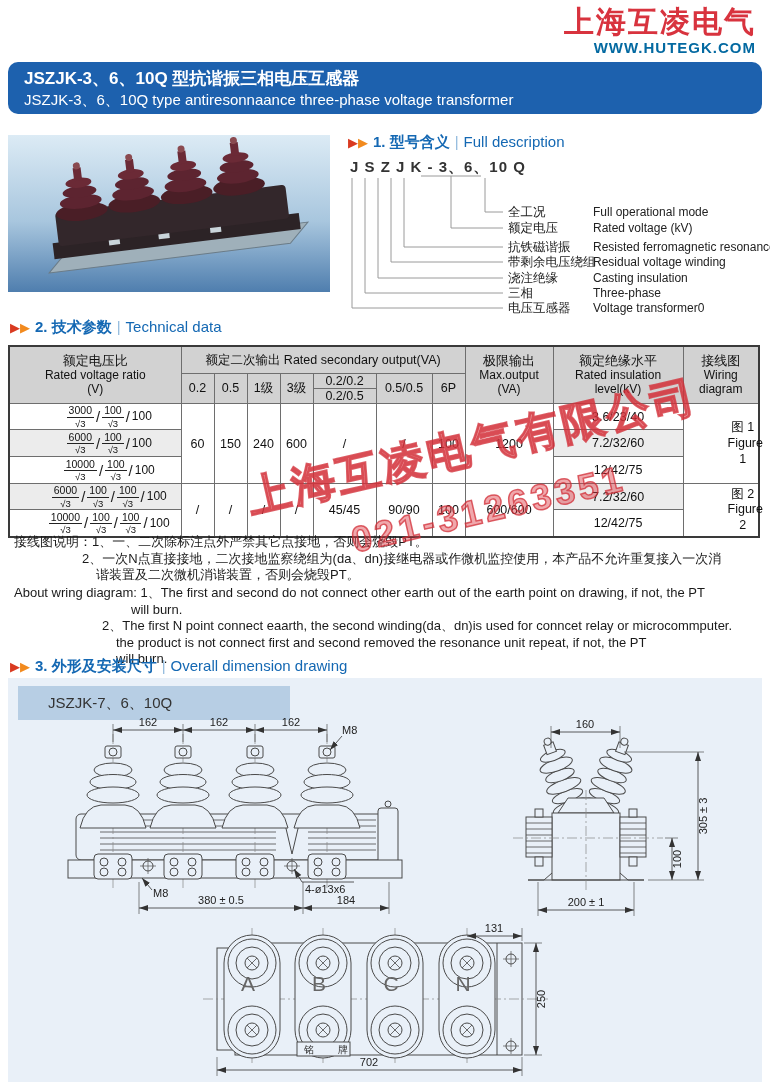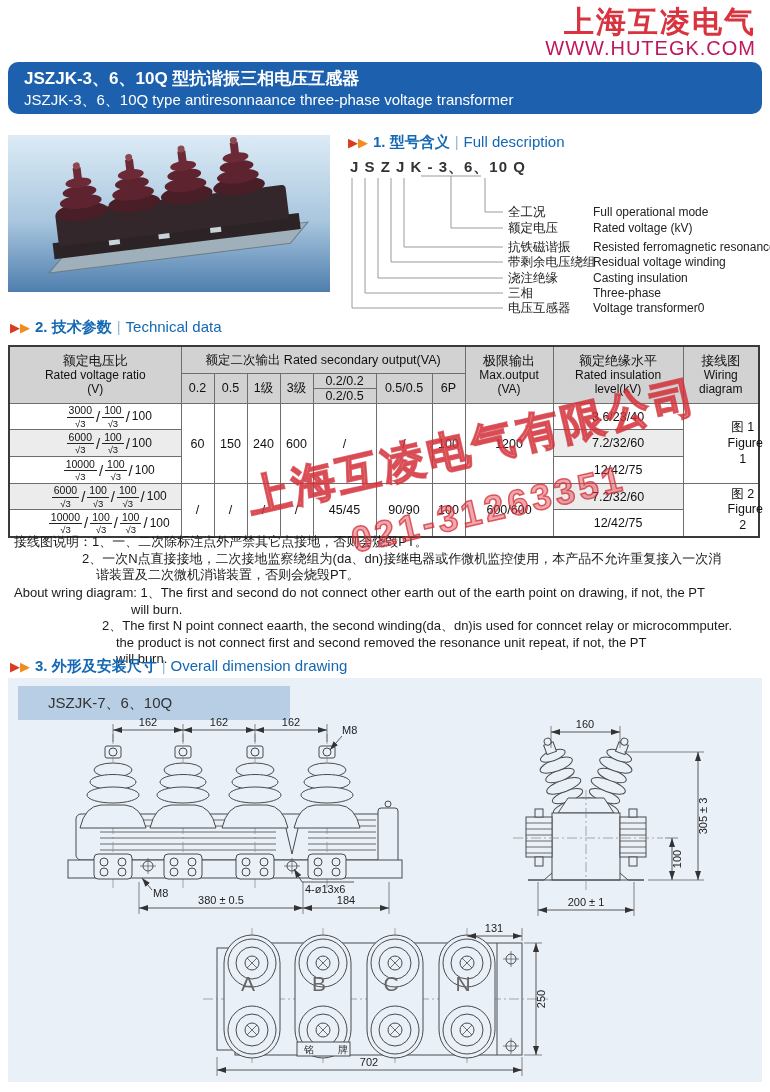--- a/index.html
+++ b/index.html
@@ -2,21 +2,21 @@
 <html><head>
 <meta charset="utf-8">
 <style>
   html,body{margin:0;padding:0;}
   body{width:770px;height:1092px;background:#fff;font-family:"Liberation Sans",sans-serif;position:relative;overflow:hidden;}
   .page{position:absolute;inset:0;}
 
   
   .logo-block{position:absolute;top:6px;right:14px;text-align:right;}
   .logo-cn{font-size:30px;font-weight:bold;color:#d8333e;letter-spacing:2px;line-height:32px;}
-  .logo-web{font-size:20px;font-weight:normal;color:#be185d;letter-spacing:1px;line-height:20px;}
+  .logo-web{font-size:15px;font-weight:bold;color:#0369a1;letter-spacing:1px;line-height:20px;}
 
   
   .title-bar{position:absolute;left:8px;top:62px;width:754px;height:52px;box-sizing:border-box;
     background:#1d61ae;border-radius:10px;padding:5px 16px;color:#fff;}
   .title-cn{font-size:17px;font-weight:bold;line-height:23px;}
   .title-en{font-size:15px;line-height:20px;}
 
   
   .sec-head{position:absolute;font-size:15px;color:#1468b3;white-space:nowrap;}
   .sec-head .arrow1{color:#d93a20;font-size:13px;}

